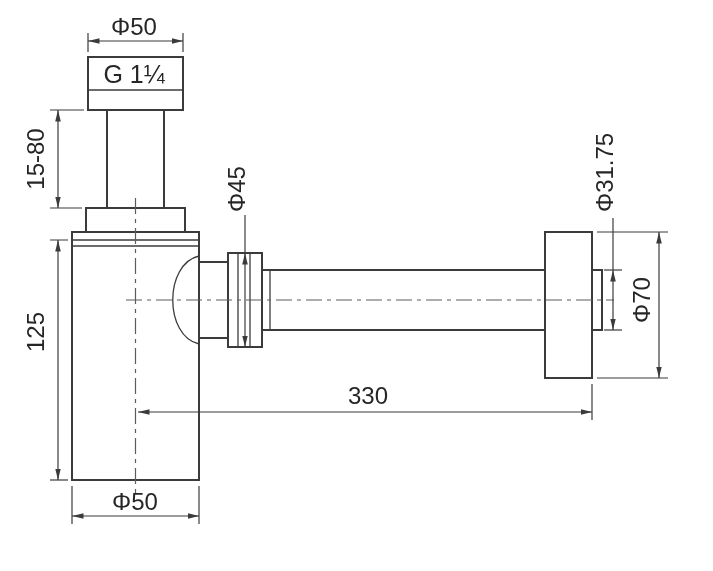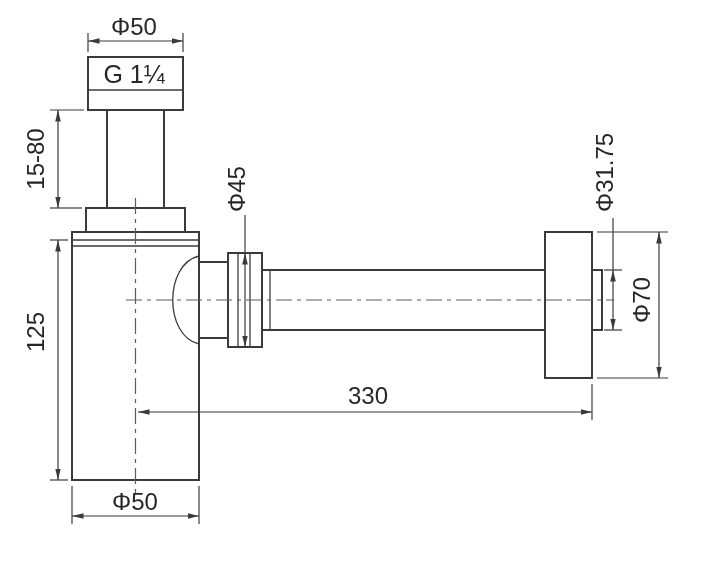--- a/index.html
+++ b/index.html
@@ -2,20 +2,21 @@
 <html><head>
 <meta charset="utf-8">
 <style>
   html,body{margin:0;padding:0;background:#ffffff;}
   .canvas{
     position:relative;
     width:713px;height:571px;
     background:#ffffff;
     font-family:"Liberation Sans",sans-serif;
     overflow:hidden;
+    border-radius:13px;
   }
   svg{display:block;}
   .ol{stroke:#3b3b3b;stroke-width:2;fill:none;stroke-linecap:square;}
   .ol-thin{stroke:#3b3b3b;stroke-width:1.3;fill:none;stroke-linecap:square;}
   .dim{stroke:#3b3b3b;stroke-width:1.2;fill:none;}
   .cl{stroke:#5c5c5c;stroke-width:1.2;stroke-dasharray:16 5 4 5;fill:none;}
   .dim-text{font-size:24px;fill:#262626;font-family:"Liberation Sans",sans-serif;}
   .thread-text{font-size:25px;fill:#262626;font-family:"Liberation Sans",sans-serif;}
 </style>
 </head>

